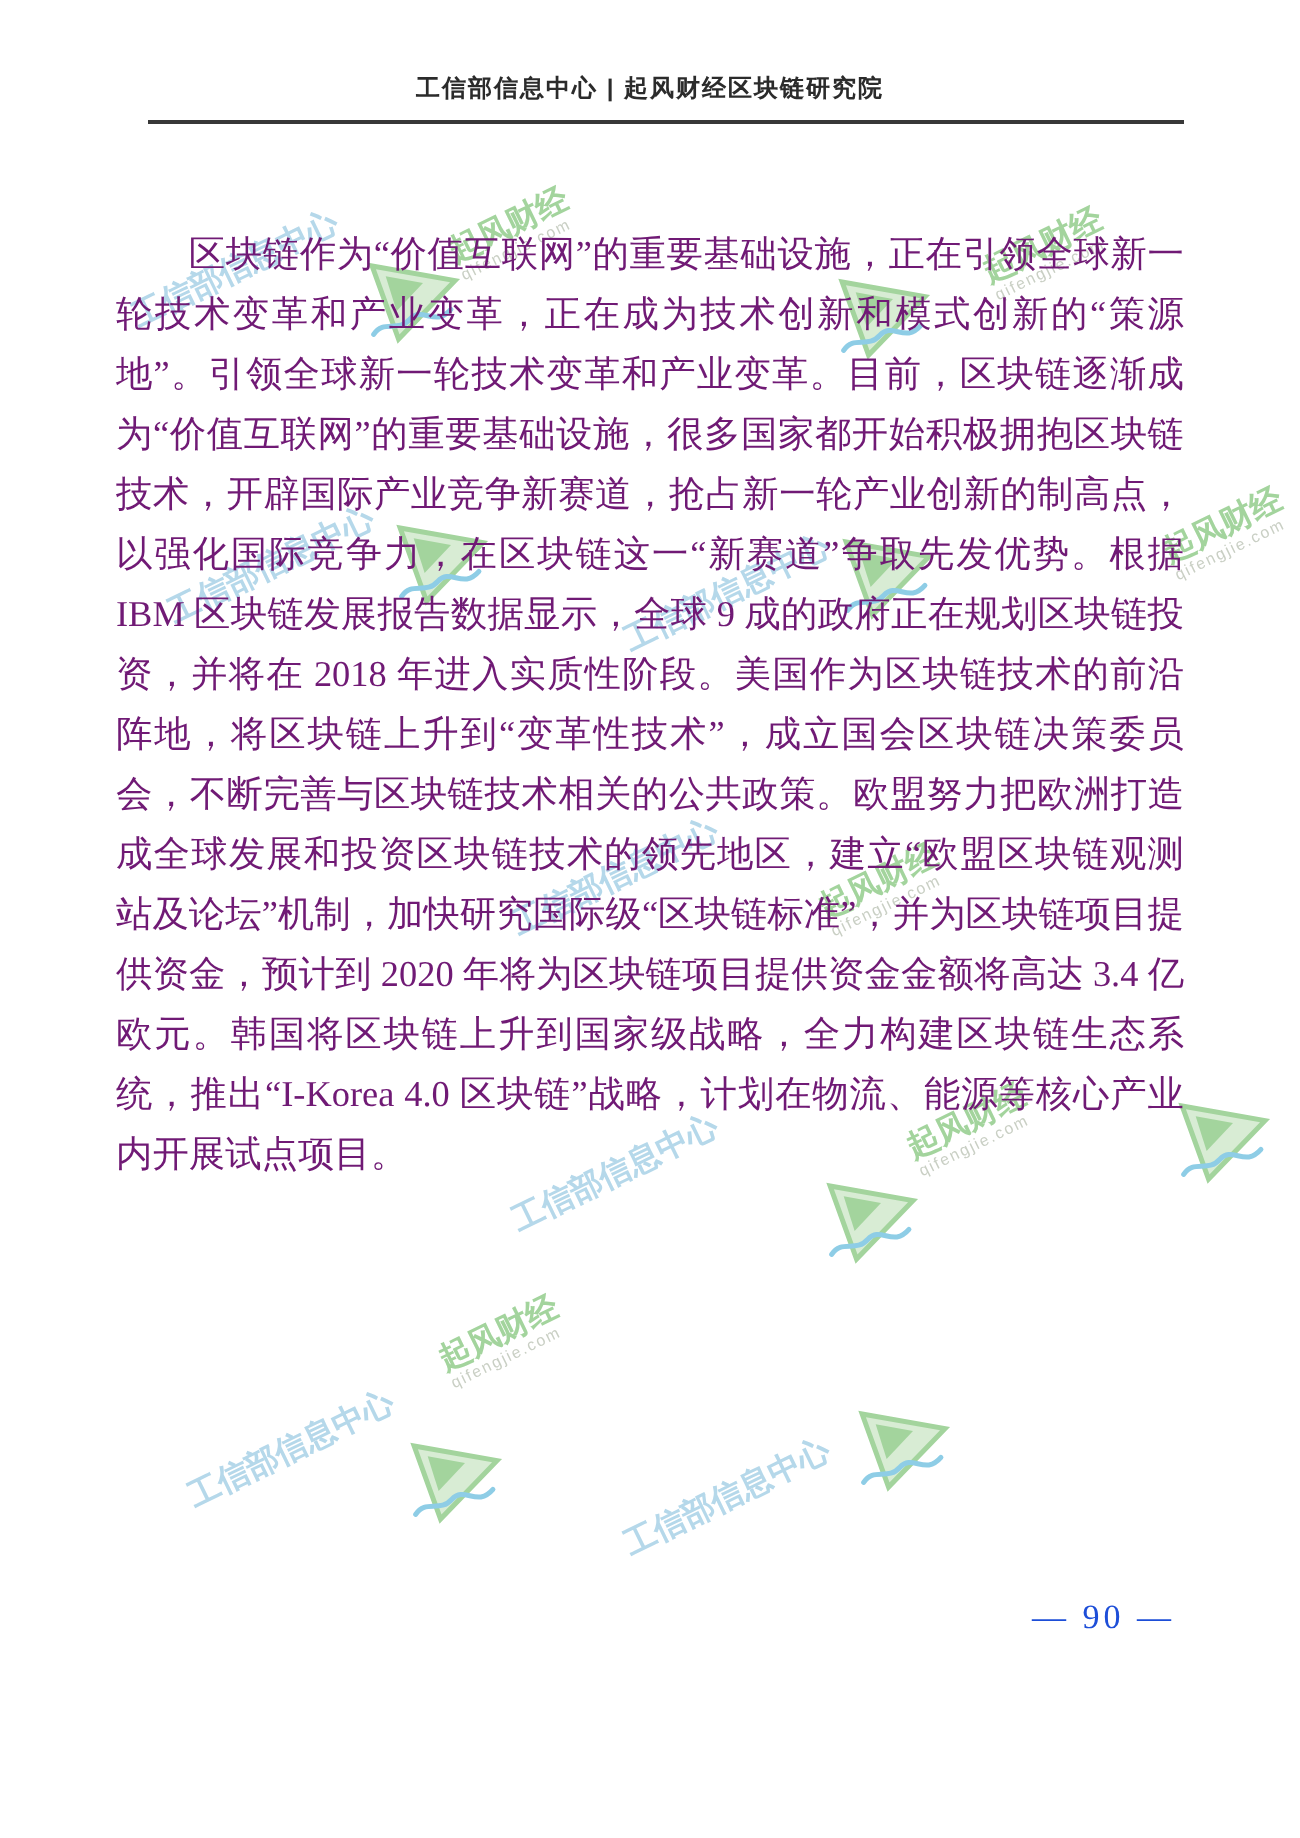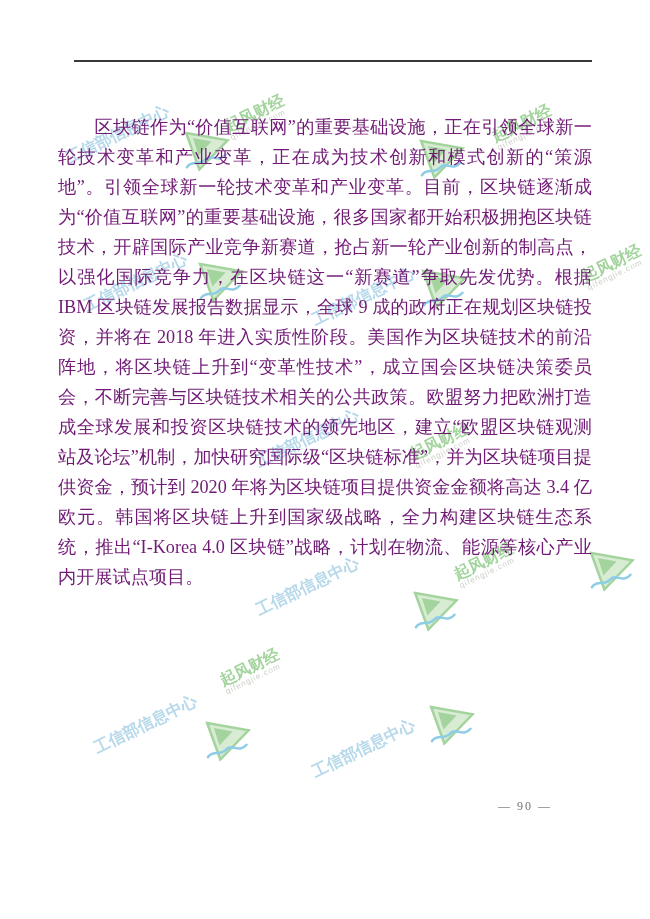--- a/index.html
+++ b/index.html
@@ -42,22 +42,22 @@
     font-family:"Liberation Sans","DejaVu Sans",sans-serif;
     font-weight:bold;font-size:18.2px;line-height:30px;
     text-indent:2em;text-align:justify;color:#161616;
   }
   .para{
     margin:0;
     font-size:18.2px;line-height:30px;
     text-indent:2em;text-align:justify;color:#701a75;
   }
   .pagenum{
-    position:absolute;top:799px;left:498px;
-    font-size:12px;color:#737373;letter-spacing:2px;
+    position:absolute;top:799px;left:516px;
+    font-size:17px;color:#1d4ed8;letter-spacing:2px;
     z-index:3;
   }
   
   .wm{position:absolute;z-index:1;pointer-events:none;}
   .wm-blue{
     font-family:"Liberation Sans","DejaVu Sans",sans-serif;
     font-size:16px;font-weight:bold;
     white-space:nowrap;
     transform:rotate(-26deg);transform-origin:left bottom;
   }
@@ -143,20 +143,21 @@
         </svg></div>
       <div class="wm" style="left: 204px; top: 716px; transform: rotate(-8deg);"><svg class="wm-logo" viewBox="0 0 52 48" xmlns="http://www.w3.org/2000/svg">
           <polygon points="6,4 46,17 14,42" fill="#d8ecd4" stroke="#a3d49d" stroke-width="2.5"></polygon>
           <polygon points="12,10 30,16 15,28" fill="#a3d49d"></polygon>
           <path d="M2,38 C8,31 14,39 21,33 S33,39 42,31" fill="none" stroke="#8ecde6" stroke-width="2.5" stroke-linecap="round"></path>
         </svg></div>
       <div class="wm wm-blue" style="left: 100px; top: 738px; color: rgb(181, 216, 234);">工信部信息中心</div>
       <div class="wm wm-blue" style="left: 318px; top: 762px; color: rgb(181, 216, 234);">工信部信息中心</div>
     </div>
 
+  <div class="hdr">工信部信息中心 | 起风财经区块链研究院</div>
   <div class="hdr-rule"></div>
 
 
   <div class="body-col">
     <div id="paragraphs">
         <p class="para">区块链作为“价值互联网”的重要基础设施，正在引领全球新一轮技术变革和产业变革，正在成为技术创新和模式创新的“策源地”。引领全球新一轮技术变革和产业变革。目前，区块链逐渐成为“价值互联网”的重要基础设施，很多国家都开始积极拥抱区块链技术，开辟国际产业竞争新赛道，抢占新一轮产业创新的制高点，以强化国际竞争力，在区块链这一“新赛道”争取先发优势。根据 IBM 区块链发展报告数据显示，全球 9 成的政府正在规划区块链投资，并将在 2018 年进入实质性阶段。美国作为区块链技术的前沿阵地，将区块链上升到“变革性技术”，成立国会区块链决策委员会，不断完善与区块链技术相关的公共政策。欧盟努力把欧洲打造成全球发展和投资区块链技术的领先地区，建立“欧盟区块链观测站及论坛”机制，加快研究国际级“区块链标准”，并为区块链项目提供资金，预计到 2020 年将为区块链项目提供资金金额将高达 3.4 亿欧元。韩国将区块链上升到国家级战略，全力构建区块链生态系统，推出“I-Korea 4.0 区块链”战略，计划在物流、能源等核心产业内开展试点项目。</p>
       </div>
   </div>
 
   <div class="pagenum">— 90 —</div>

